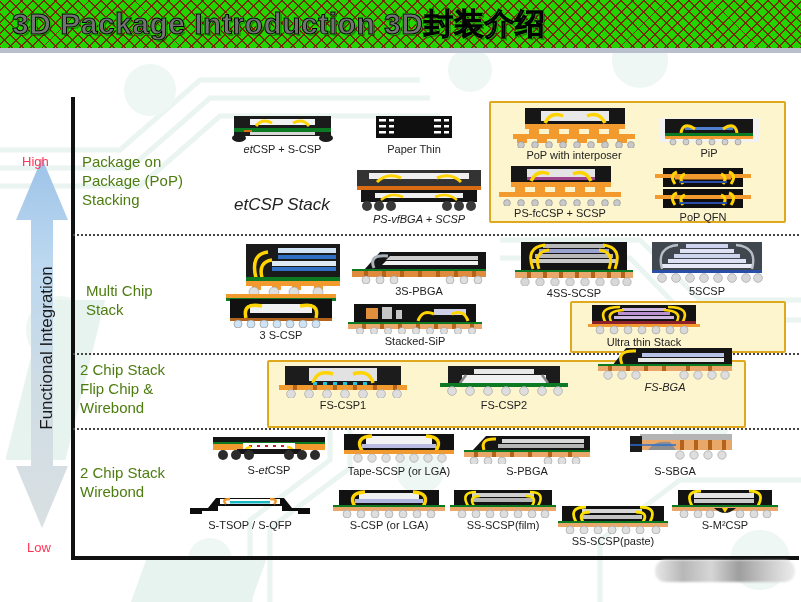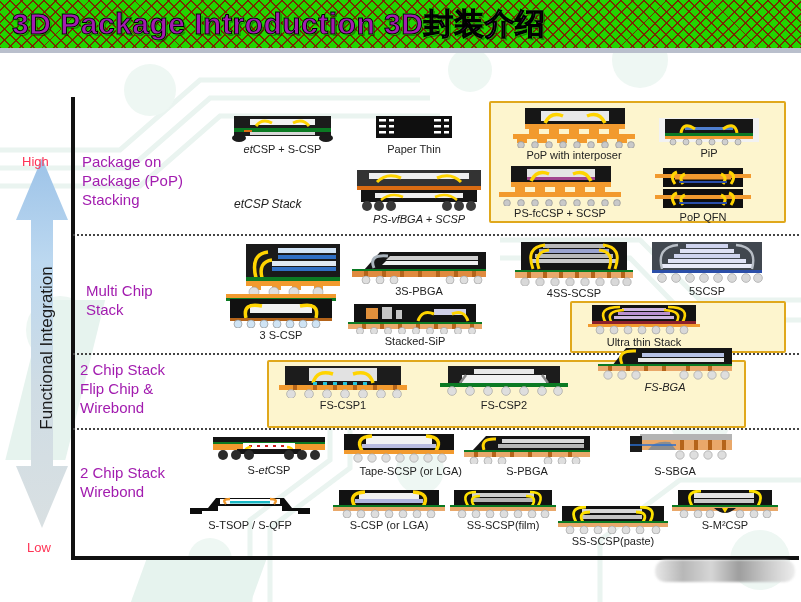--- a/index.html
+++ b/index.html
@@ -27,21 +27,21 @@
     overflow:hidden;
   }
   #title-banner-shadow{
     position:absolute; left:0; top:48px; width:801px; height:5px;
     background:#b9bfcc; z-index:4;
   }
   #title-text{
     position:absolute; left:12px; top:4px;
     font-size:30px; font-weight:bold;
     letter-spacing:.5px;
-    color:#a21caf;
+    color:#737373;
     -webkit-text-stroke:1px #000;
     text-shadow:
        1px 0 0 #2ee600, -1px 0 0 #2ee600,
        0 1px 0 #2ee600, 0 -1px 0 #2ee600,
        2px 2px 0 rgba(0,0,0,.35);
     white-space:nowrap;
     z-index:6;
   }
 
   
@@ -74,21 +74,21 @@
     position:absolute; left:-118px; top:338px;
     width:330px; text-align:center;
     transform:rotate(-90deg);
     font-size:17px; color:#1a1a1a; z-index:4;
     white-space:nowrap;
   }
 
   
   .row-label{
     position:absolute; z-index:4;
-    color:#a21caf; font-size:15px; line-height:19px;
+    color:#4d7c0f; font-size:15px; line-height:19px;
     white-space:pre-line;
   }
 
   
   .hl-box{
     position:absolute; z-index:2;
     background:#fdf5ce; border:2px solid #e0a81c;
     border-radius:2px;
   }
 
@@ -215,21 +215,21 @@
       <rect x="62" y="11" width="7" height="2.5"></rect>
         <rect x="72" y="11" width="5" height="2.5"></rect>
       <rect x="62" y="17" width="7" height="2.5"></rect>
         <rect x="72" y="17" width="5" height="2.5"></rect>
     </g>
   </svg>
   <div class="cap">Paper Thin</div>
 </div>
 
 <div class="pkg" style="left:234px;top:197px;">
-  <div class="cap ital" style="font-size:12px;"><i>et</i>CSP Stack</div>
+  <div class="cap ital" style="font-size:17px;"><i>et</i>CSP Stack</div>
 </div>
 
 <div class="pkg" style="left:353px;top:168px;">
   <svg width="132" height="44" viewBox="0 0 132 44">
     <rect x="4" y="2" width="124" height="16" fill="#333"></rect>
     <rect x="16" y="5" width="100" height="6" fill="#efefef"></rect>
     <path d="M24 14 q10 -10 24 -4" stroke="#ffd400" stroke-width="3" fill="none"></path>
     <path d="M108 14 q-10 -10 -24 -4" stroke="#ffd400" stroke-width="3" fill="none"></path>
     <rect x="4" y="18" width="124" height="4" fill="#d96b12"></rect>
     <rect x="8" y="22" width="116" height="12" fill="#151515"></rect>
@@ -659,21 +659,21 @@
         <circle cx="27" cy="18" r="5"></circle>
         <circle cx="40" cy="18" r="5"></circle>
       <circle cx="80" cy="18" r="5"></circle>
         <circle cx="93" cy="18" r="5"></circle>
         <circle cx="106" cy="18" r="5"></circle>
     </g>
   </svg>
   <div class="cap">S-<i>et</i>CSP</div>
 </div>
 
-<div class="pkg" style="left:336px;top:434px;text-align:right;">
+<div class="pkg" style="left:336px;top:434px;">
   <svg width="126" height="30" viewBox="0 0 126 30">
     <rect x="8" y="0" width="110" height="18" fill="#121212"></rect>
     <rect x="30" y="2" width="66" height="8" fill="#f2f2f2"></rect>
     <rect x="26" y="10" width="74" height="4" fill="#b9bce0"></rect>
     <path d="M26 17 q-8 -14 10 -15" stroke="#ffd400" stroke-width="3.5" fill="none"></path>
     <path d="M100 17 q8 -14 -10 -15" stroke="#ffd400" stroke-width="3.5" fill="none"></path>
     <rect x="8" y="16" width="110" height="4" fill="#f29a2e"></rect>
     <g fill="#dedede" stroke="#9a9a9a" stroke-width=".6">
       <circle cx="22" cy="24" r="4.2"></circle>
         <circle cx="36" cy="24" r="4.2"></circle>

